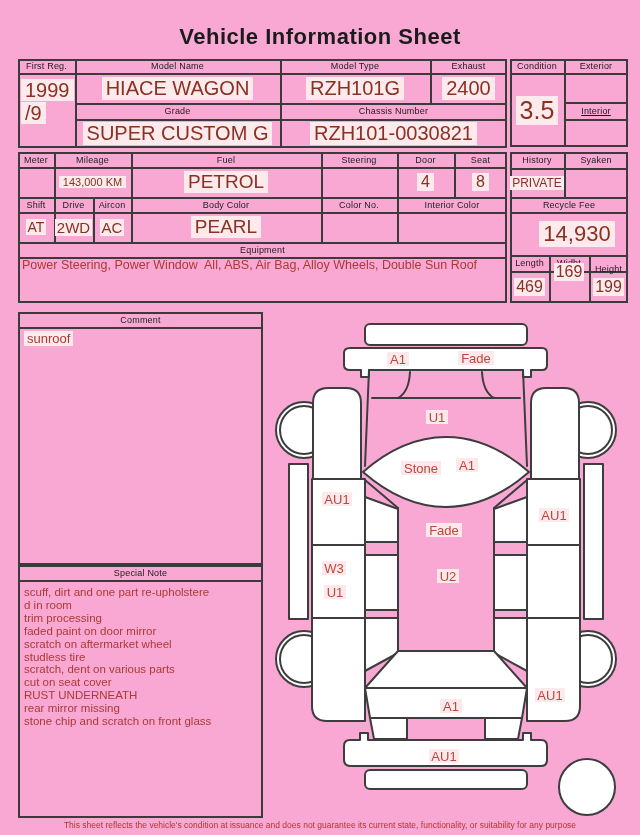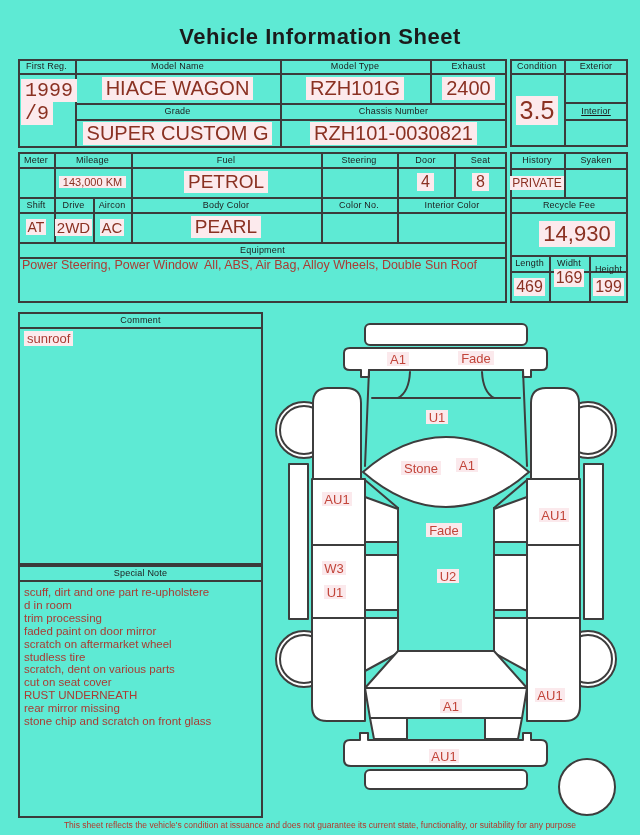--- a/index.html
+++ b/index.html
@@ -1,16 +1,16 @@
 <!DOCTYPE html>
 <html><head>
 <meta charset="utf-8">
 <style>
   html,body{margin:0;padding:0;background:#ffffff;}
-  #sheet{position:relative;width:640px;height:835px;background:#5eead4;overflow:hidden;
+  #sheet{position:relative;width:640px;height:835px;background:#f9a8d4;overflow:hidden;
          font-family:"Liberation Sans", sans-serif;}
   .abs{position:absolute;}
   .box{position:absolute;border:2px solid #3b3b3b;box-sizing:border-box;}
   .hl{position:absolute;background:#3b3b3b;height:1.5px;}
   .vl{position:absolute;background:#3b3b3b;width:1.5px;}
   .hdr{position:absolute;display:flex;align-items:center;justify-content:center;
        font-size:9px;color:#1c1c1c;white-space:nowrap;letter-spacing:.2px;}
   .cell{position:absolute;display:flex;align-items:center;justify-content:center;white-space:nowrap;}
   .maroon{color:#8a3122;}
   .hp{background:#fceaed;padding:0 4px;}
@@ -35,21 +35,21 @@
   <div class="hl" style="left:75px;top:103px;width:432px;"></div>
   <div class="hl" style="left:75px;top:119px;width:432px;"></div>
 
   <div class="hdr" style="left:18px;top:59px;width:57px;height:14px;">First Reg.</div>
   <div class="hdr" style="left:75px;top:59px;width:205px;height:14px;">Model Name</div>
   <div class="hdr" style="left:280px;top:59px;width:150px;height:14px;">Model Type</div>
   <div class="hdr" style="left:430px;top:59px;width:77px;height:14px;">Exhaust</div>
   <div class="hdr" style="left:75px;top:103px;width:205px;height:16px;">Grade</div>
   <div class="hdr" style="left:280px;top:103px;width:227px;height:16px;">Chassis Number</div>
 
-  <div class="abs maroon big" style="left:21px;top:79px;line-height:23px;font-family:Liberation Mono, monospace;">
+  <div class="abs maroon big" style="left:21px;top:79px;line-height:23px;">
     <div><span class="hp">1999</span></div>
     <div><span class="hp">/9</span></div>
   </div>
   <div class="cell" style="left:75px;top:73px;width:205px;height:30px;">
       <span class="hp maroon big">HIACE WAGON</span>
     </div>
   <div class="cell" style="left:280px;top:73px;width:150px;height:30px;">
       <span class="hp maroon big">RZH101G</span>
     </div>
   <div class="cell" style="left:430px;top:73px;width:77px;height:30px;">
@@ -152,21 +152,21 @@
   <div class="hdr" style="left:510px;top:197px;width:118px;height:15px;border-radius:7px;">Recycle Fee</div>
   <div class="cell" style="left:510px;top:212px;width:118px;height:43px;margin-left:8px;">
       <span class="hp maroon" style="font-size:22px;">14,930</span>
     </div>
   <div class="hdr" style="left:510px;top:255px;width:39px;height:16px;">Length</div>
   <div class="hdr" style="left:549px;top:255px;width:40px;height:16px;">Widht</div>
   <div class="hdr" style="left:589px;top:255px;width:39px;height:28px;">Height</div>
   <div class="cell" style="left:510px;top:271px;width:39px;height:32px;">
       <span class="hp maroon" style="font-size:16px;padding:0 2px;">469</span>
     </div>
-  <div class="cell" style="left:549px;top:262px;width:40px;height:31px;">
+  <div class="cell" style="left:549px;top:256px;width:40px;height:31px;">
       <span class="hp maroon" style="font-size:16px;padding:0 2px;">169</span>
     </div>
   <div class="cell" style="left:589px;top:271px;width:39px;height:32px;">
       <span class="hp maroon" style="font-size:16px;padding:0 2px;">199</span>
     </div>
 
   <div class="box" style="left:18px;top:312px;width:245px;height:253px;"></div>
   <div class="hl" style="left:18px;top:327px;width:245px;"></div>
   <div class="hdr" style="left:18px;top:312px;width:245px;height:15px;">Comment</div>
   <div class="abs" style="left:24px;top:331px;font-size:13px;"><span class="hp rednote" style="padding:0 3px;">sunroof</span></div>

